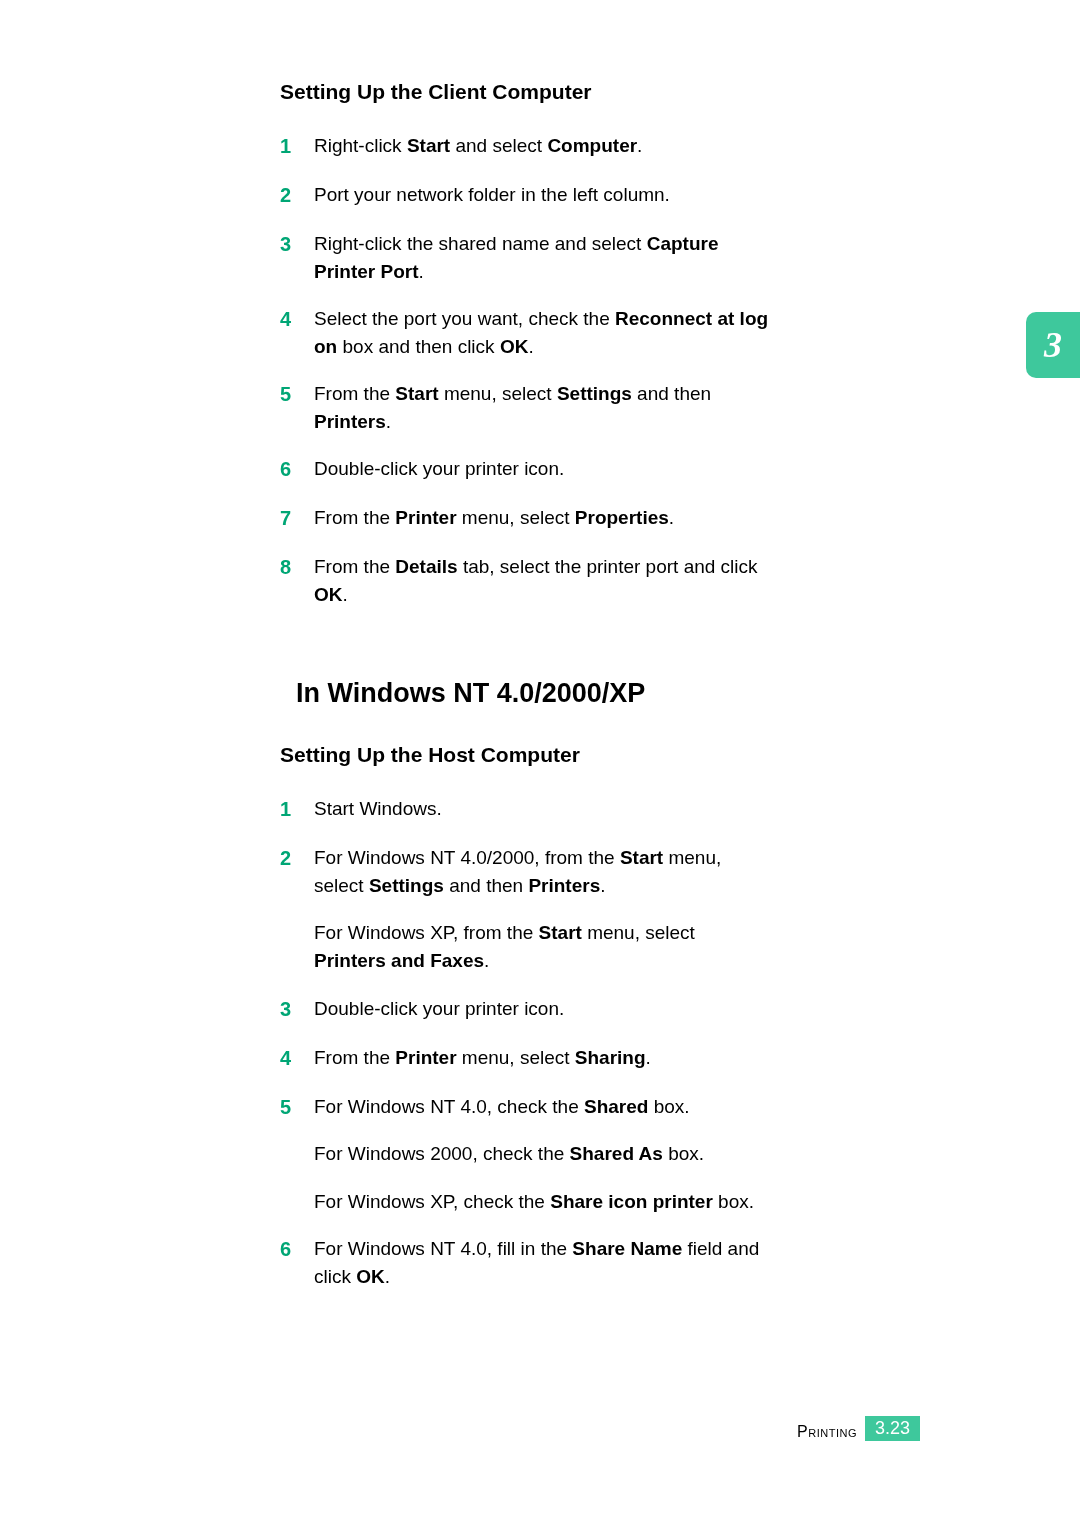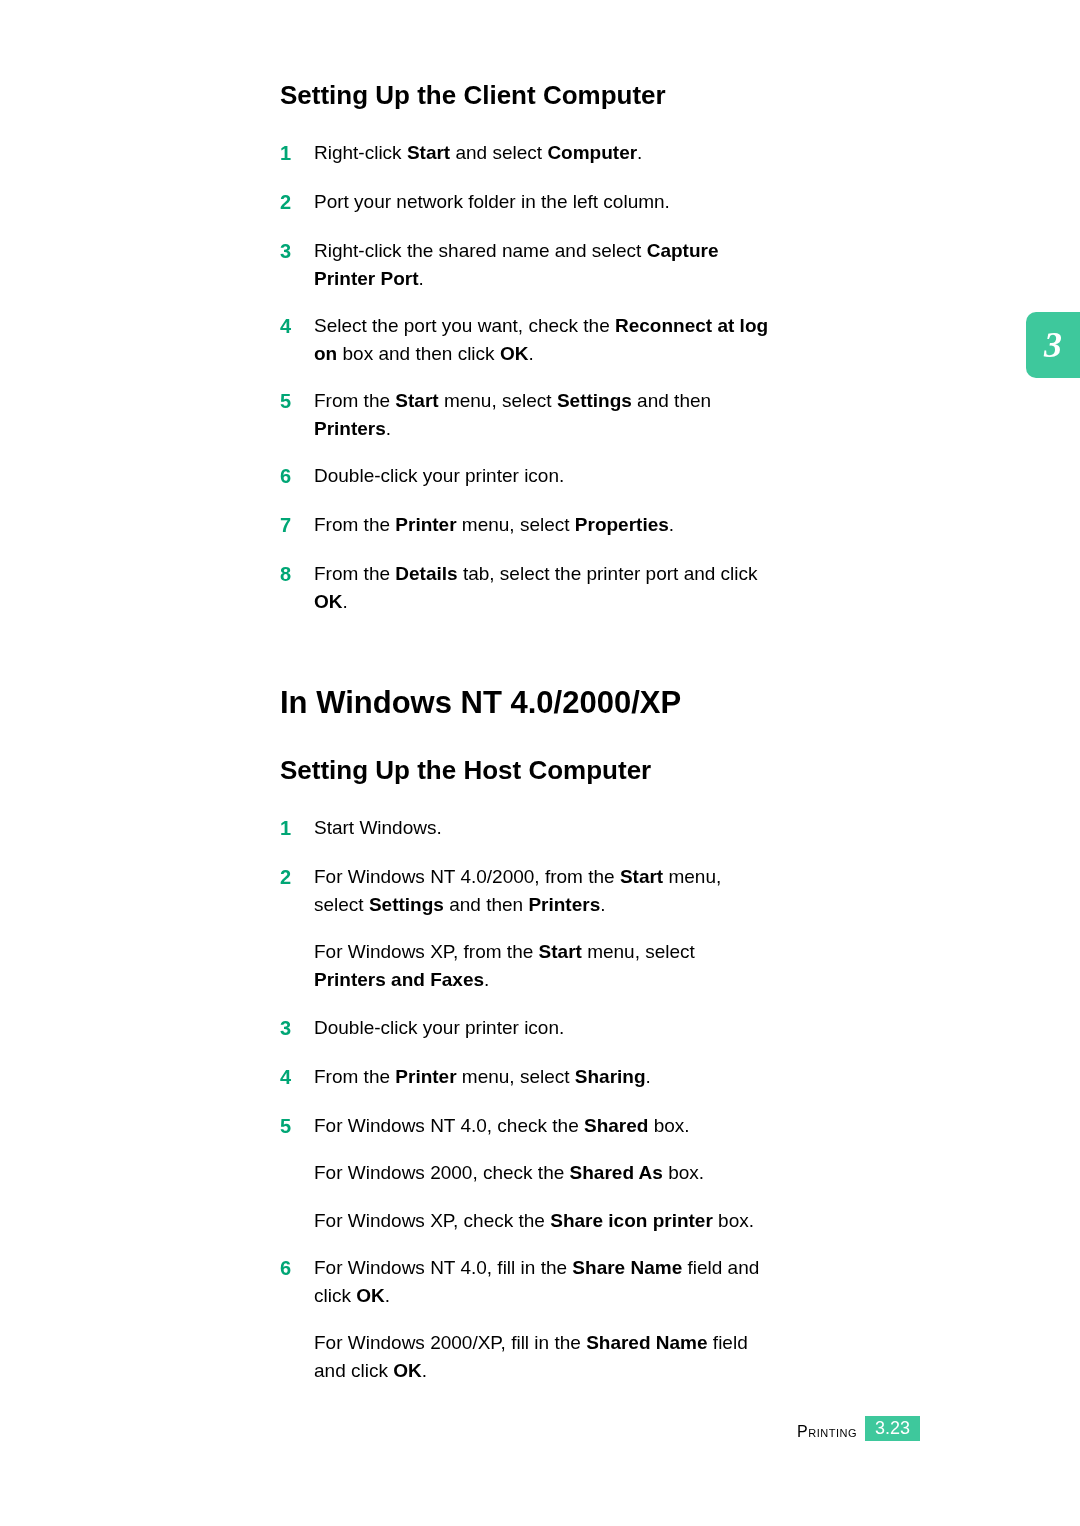--- a/index.html
+++ b/index.html
@@ -11,28 +11,28 @@
     width: 1080px;
     height: 1526px;
     position: relative;
   }
   .content {
     box-sizing: border-box;
     padding: 80px 100px 0 280px;
     width: 870px;
   }
   .subheading {
-    font-size: 26px;
+    font-size: 21px;
     font-weight: bold;
     margin: 0 0 28px 0;
   }
   .heading {
-    font-size: 31px;
+    font-size: 27px;
     font-weight: bold;
-    margin: 70px 0 34px 0;
+    margin: 70px 0 34px 16px;
   }
   .step {
     display: flex;
     margin-bottom: 20px;
     font-size: 19px;
     line-height: 1.45;
   }
   .step-num {
     color: #00a675;
     font-weight: bold;
@@ -176,21 +176,20 @@
         <div class="step-body">
           <p>For Windows NT 4.0, check the <strong>Shared</strong> box.</p>
           <p>For Windows 2000, check the <strong>Shared As</strong> box.</p>
           <p>For Windows XP, check the <strong>Share icon printer</strong> box.</p>
         </div>
       </div>
       <div class="step">
         <div class="step-num">6</div>
         <div class="step-body">
           <p>For Windows NT 4.0, fill in the <strong>Share Name</strong> field and click <strong>OK</strong>.</p>
-          <p>For Windows 2000/XP, fill in the <strong>Shared Name</strong> field and click <strong>OK</strong>.</p>
         </div>
       </div>
     </div>
 </div>
 
 <div class="chapter-tab">3</div>
 
 <div class="footer">
   <span class="footer-label">Printing</span>
   <span class="footer-page">3.23</span>

